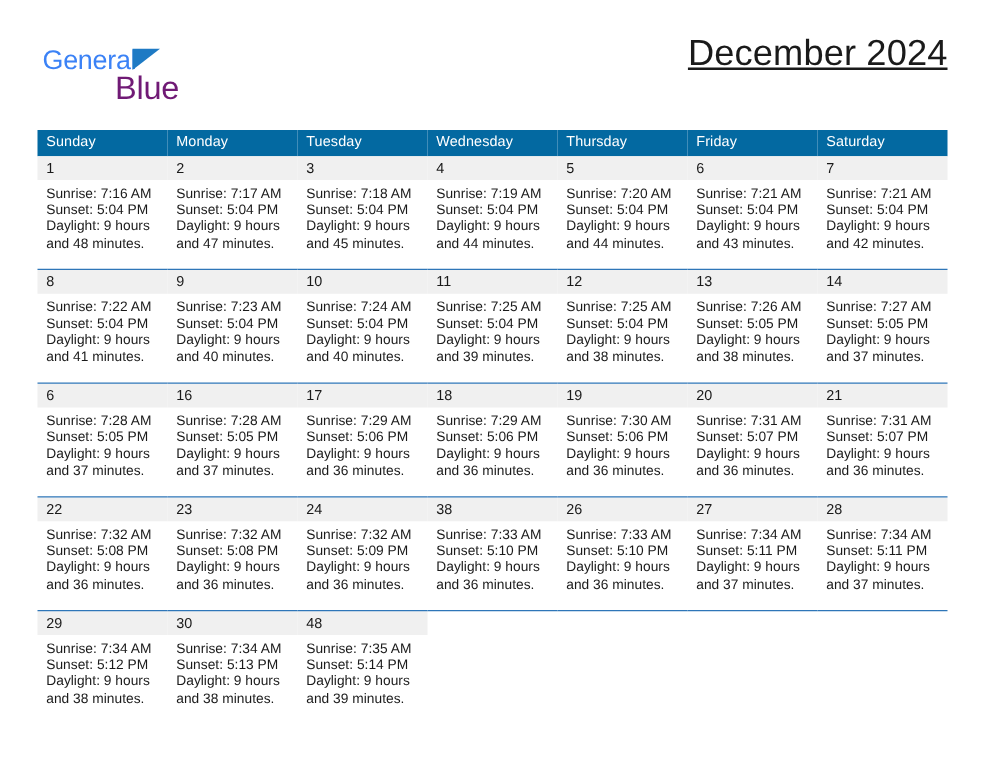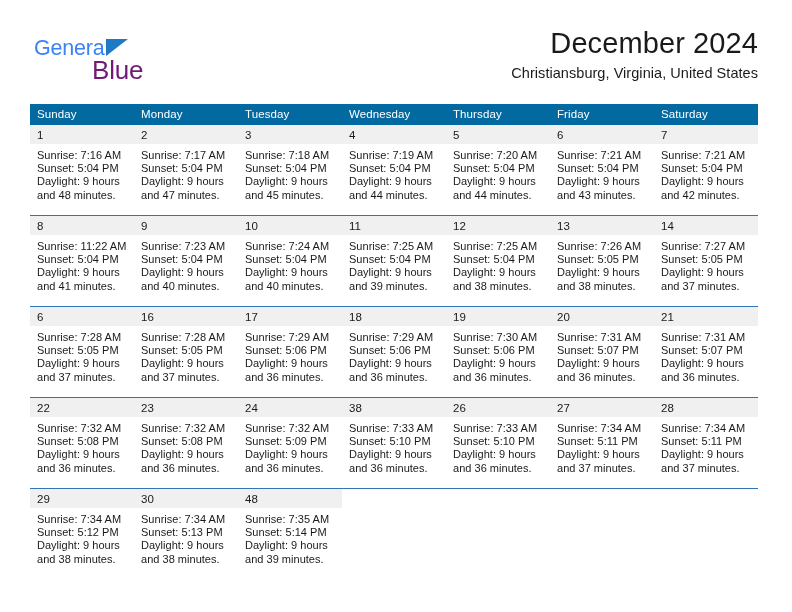--- a/index.html
+++ b/index.html
@@ -72,20 +72,21 @@
     right: 34px;
     top: 28px;
     text-align: right;
   }
   .cal-title {
     font-size: 29px;
     font-weight: normal;
     color: #1a1a1a;
     line-height: 1.05;
     letter-spacing: 0.1px;
+    text-decoration: underline;
   }
   .cal-subtitle {
     margin-top: 7px;
     font-size: 14.5px;
     font-weight: normal;
     color: #1a1a1a;
     letter-spacing: 0.05px;
   }
 
   
@@ -155,21 +156,20 @@
   <div class="header">
 
     <div class="logo">
       <span class="logo-general">General</span>
       <span class="logo-triangle"></span>
       <span class="logo-blue">Blue</span>
     </div>
 
     <div class="title-block">
       <div class="cal-title">December 2024</div>
-      <div class="cal-subtitle">Christiansburg, Virginia, United States</div>
     </div>
 
   </div>
 
   <table class="calendar">
     <thead>
       <tr>
         <th>Sunday</th>
         <th>Monday</th>
         <th>Tuesday</th>
@@ -259,21 +259,21 @@
               </div>
             </div>
           </td>
       </tr>
 
       <tr class="week-row">
         <td>
             <div class="cell-inner">
               <div class="daynum">8</div>
               <div class="details">
-                <div>Sunrise: 11:22 AM</div>
+                <div>Sunrise: 7:22 AM</div>
                 <div>Sunset: 5:04 PM</div>
                 <div>Daylight: 9 hours</div>
                 <div>and 41 minutes.</div>
               </div>
             </div>
           </td>
         <td>
             <div class="cell-inner">
               <div class="daynum">9</div>
               <div class="details">

